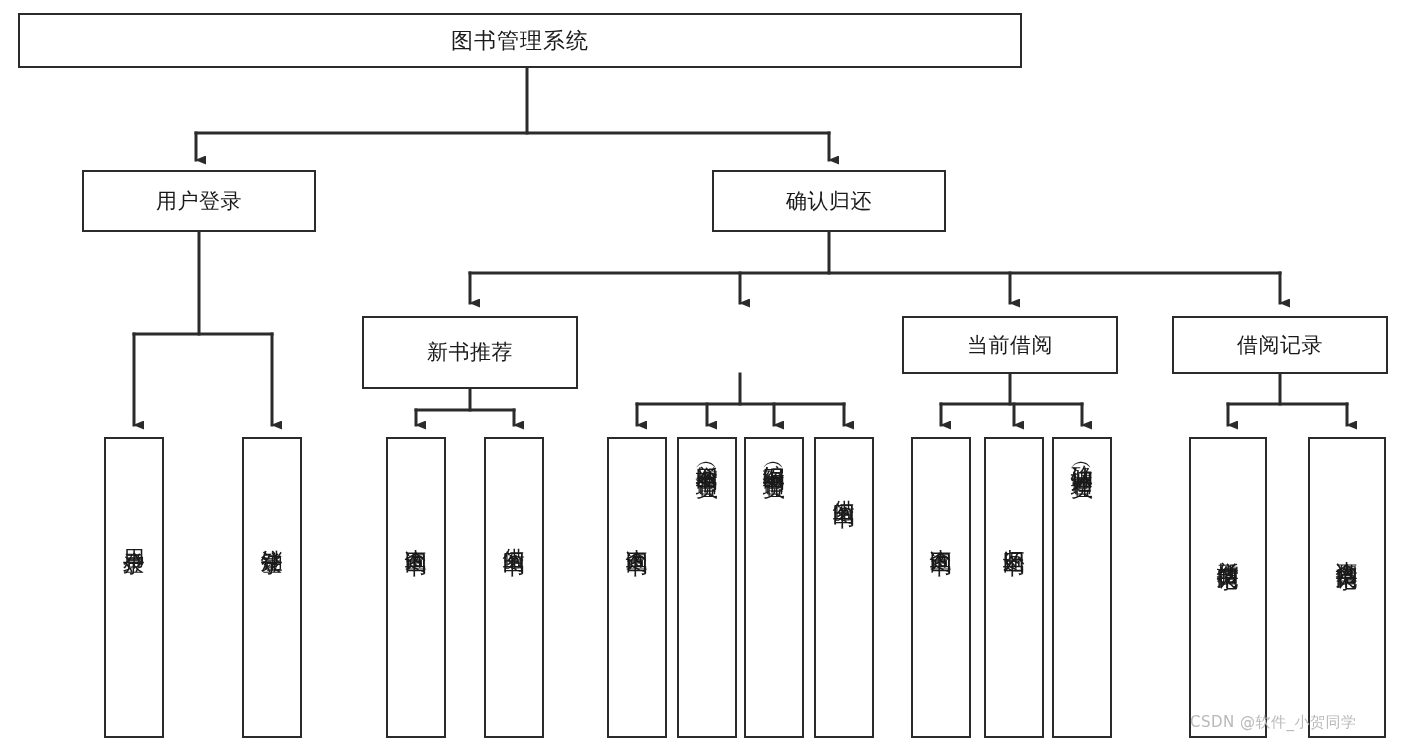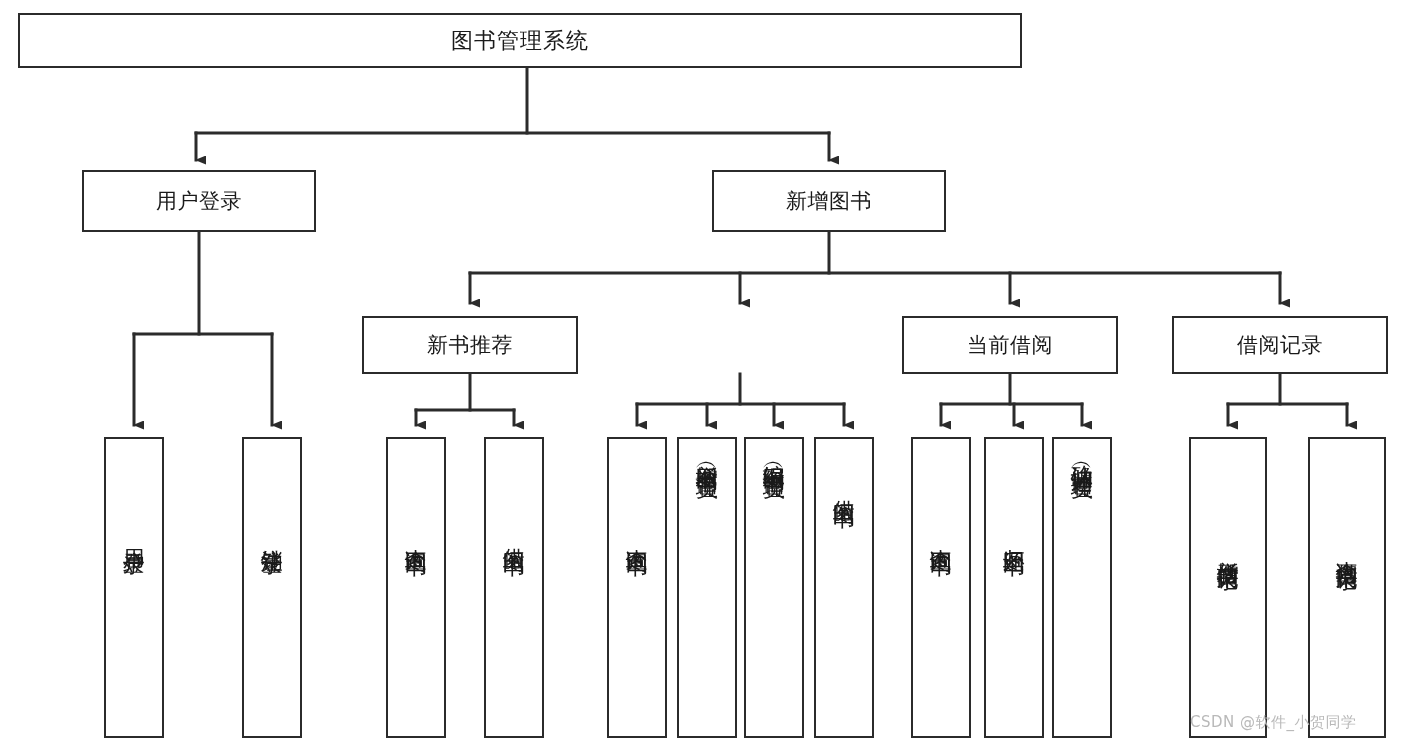--- a/index.html
+++ b/index.html
@@ -128,24 +128,24 @@
   </svg>
 
   <div class="node h root" style="left:18px;top:13px;width:1004px;height:55px;">
     <span class="lbl">图书管理系统</span>
   </div>
 
   <div class="node h" style="left:82px;top:170px;width:234px;height:62px;">
     <span class="lbl">用户登录</span>
   </div>
   <div class="node h" style="left:712px;top:170px;width:234px;height:62px;">
-    <span class="lbl">新增图书</span>
+    <span class="lbl">确认归还</span>
   </div>
 
-  <div class="node h" style="left:362px;top:316px;width:216px;height:58px;">
+  <div class="node h" style="left:362px;top:316px;width:216px;height:73px;">
     <span class="lbl">新书推荐</span>
   </div>
   <div class="node h" style="left:1172px;top:316px;width:216px;height:58px;">
     <span class="lbl">借阅记录</span>
   </div>
   <div class="node h" style="left:902px;top:316px;width:216px;height:58px;">
     <span class="lbl">当前借阅</span>
   </div>
 
   <div class="node v mid" style="left:104px;top:437px;width:60px;height:301px;">

